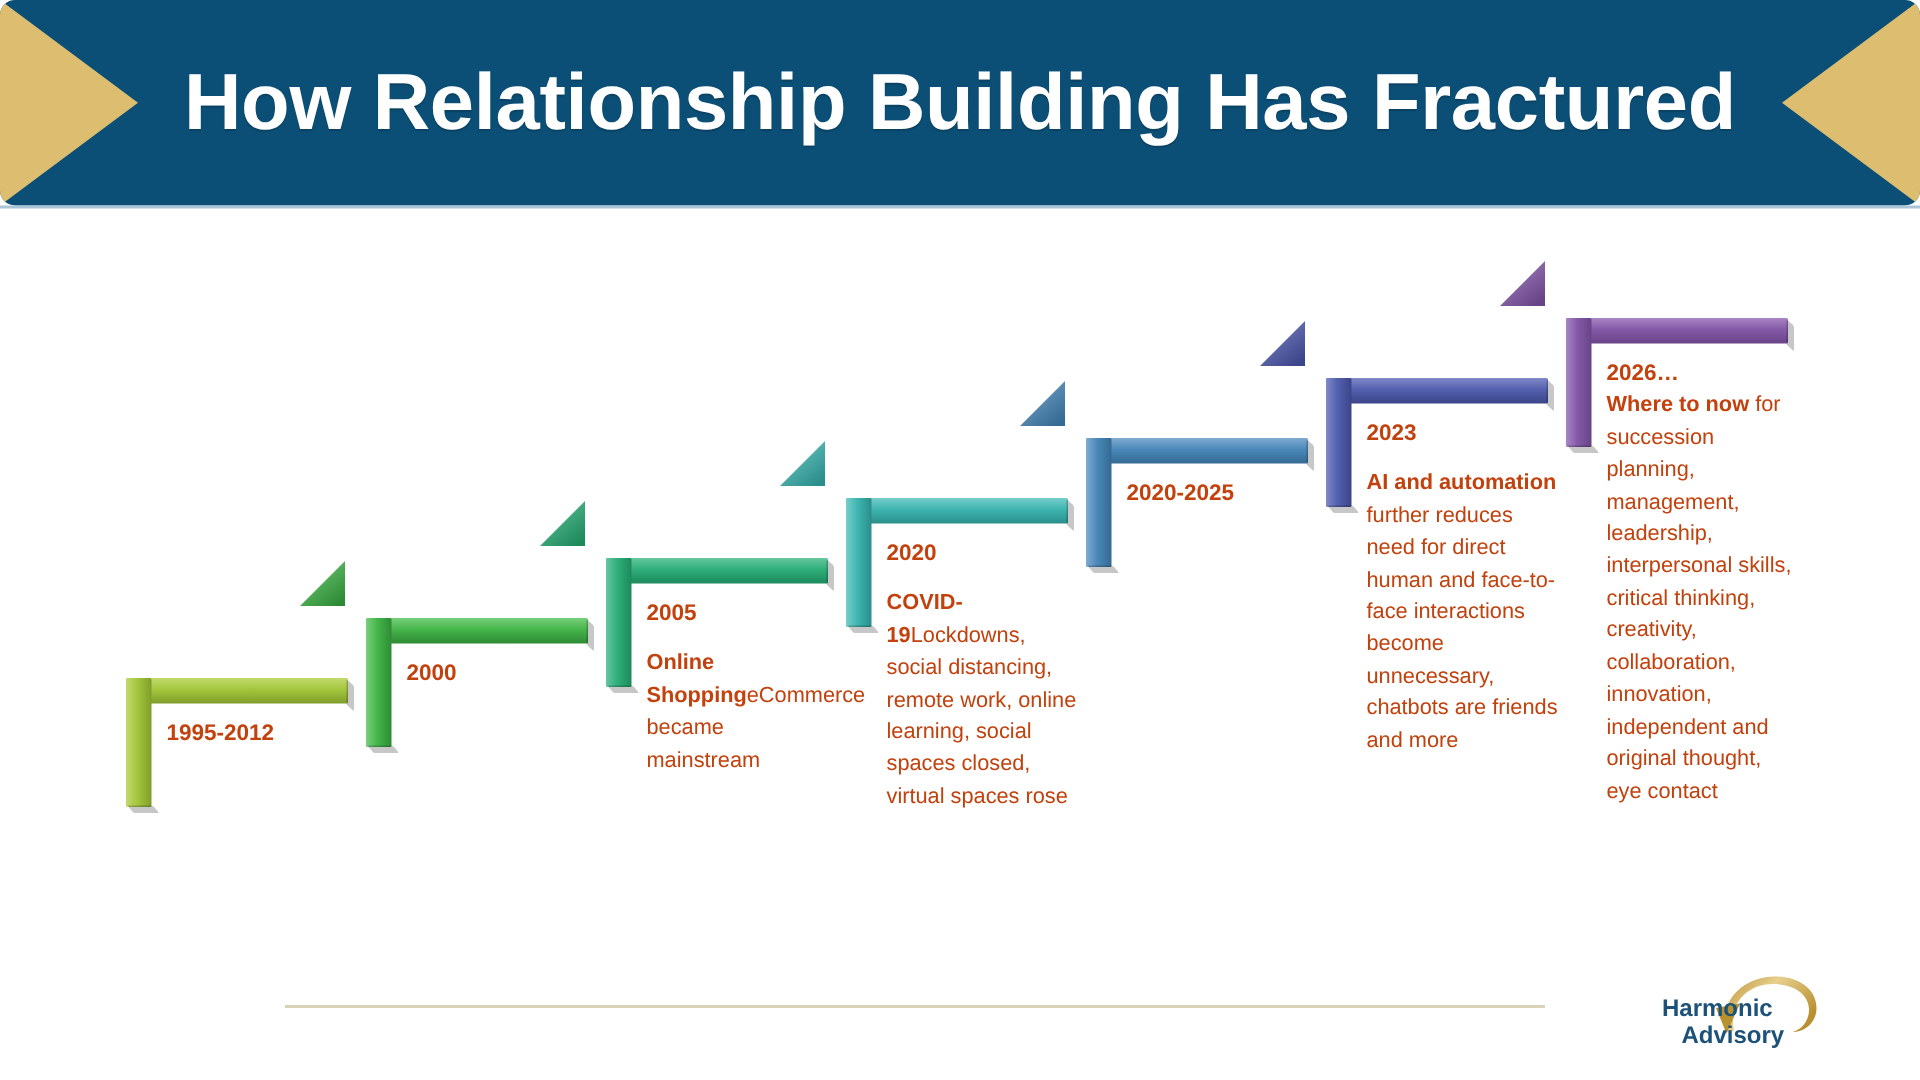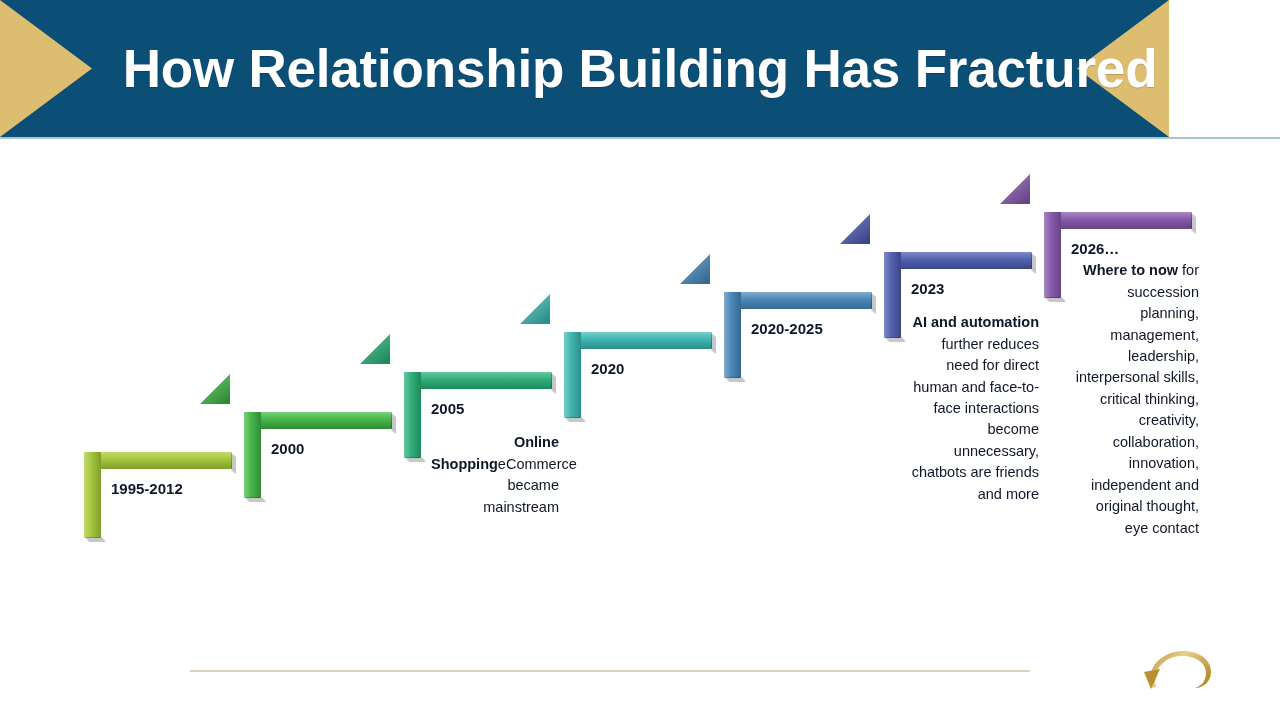--- a/index.html
+++ b/index.html
@@ -19,24 +19,25 @@
     height: 720px;
     background: #ffffff;
     overflow: hidden;
   }
 
   
   .banner {
     position: absolute;
     left: 0;
     top: 0;
-    width: 1169px;
+    width: 1280px;
     height: 137px;
     background: #0c4f76;
     overflow: hidden;
+    border-radius: 10px;
   }
   .banner-chevron {
     position: absolute;
     top: 0;
     width: 92px;
     height: 137px;
   }
   .banner-chevron.left  { left: 0; }
   .banner-chevron.right { right: 0; }
 
@@ -126,33 +127,33 @@
     position: absolute;
     width: 30px;
     height: 30px;
   }
 
   .step-text {
     position: absolute;
     left: 27px;
     top: 26px;
     width: 128px;
-    color: #0f172a;
+    color: #c2410c;
     font-size: 14.5px;
     line-height: 1.48;
     font-family: "Liberation Sans", sans-serif;
   }
   .step-year {
     font-weight: bold;
     font-size: 15px;
     margin-bottom: 12px;
     display: block;
   }
   .step-year.tight { margin-bottom: 0; }
-  .step-body { display: block; text-align: right; }
+  .step-body { display: block; }
   .step-body b { font-weight: bold; }
   .step-body2 { display: block; margin-top: 13px; }
 
   
   .footer-rule {
     position: absolute;
     left: 190px;
     top: 670px;
     width: 840px;
     height: 2px;
@@ -250,20 +251,21 @@
                 <stop offset="0%" stop-color="#76cecb"></stop>
                 <stop offset="100%" stop-color="#2a8e8a"></stop>
               </linearGradient>
             </defs>
             <polygon points="30,0 30,30 0,30" fill="url(#cg3)"></polygon>
           </svg></div>
         <div class="bar-h" style="background: linear-gradient(rgb(118, 206, 203) 0%, rgb(62, 181, 176) 45%, rgb(42, 142, 138) 100%);"></div>
         <div class="bar-v" style="height: 86px; background: linear-gradient(to right, rgb(118, 206, 203) 0%, rgb(62, 181, 176) 45%, rgb(42, 142, 138) 100%);"></div>
         <div class="step-text">
           <span class="step-year">2020</span>
+          <span class="step-body"><b>COVID-19</b>Lockdowns, social distancing, remote work, online learning, social spaces closed, virtual spaces rose</span>
         </div>
       </div>
       <div class="step" style="left: 724px; top: 292px;">
         <div class="connector" style="left: -44px; top: -38px;"><svg viewBox="0 0 30 30" width="30" height="30">
             <defs>
               <linearGradient id="cg4" x1="0" y1="0" x2="0.8" y2="1">
                 <stop offset="0%" stop-color="#7fabd0"></stop>
                 <stop offset="100%" stop-color="#346a93"></stop>
               </linearGradient>
             </defs>
@@ -318,15 +320,19 @@
       <defs>
         <linearGradient id="swooshGrad" x1="0" y1="0" x2="1" y2="0.6">
           <stop offset="0%" stop-color="#b8902f"></stop>
           <stop offset="45%" stop-color="#e8cf8e"></stop>
           <stop offset="100%" stop-color="#b8902f"></stop>
         </linearGradient>
       </defs>
       <path id="swoosh-path" d="M11,40 C5,18 24,3 43,3 C60,3 71,12 71,24 C71,33 64,40 55,40 C62,38 66,32 66,25 C66,15 56,8 42,8 C26,8 12,20 16,39 Z" fill="url(#swooshGrad)"></path>
       <polygon id="swoosh-arrow" points="4,24 20,21 11,41" fill="#b8902f"></polygon>
     </svg>
+    <div class="logo-text" style="color: rgb(28, 81, 121);">
+      <span>Harmonic</span>
+      <span class="logo-line2">Advisory</span>
+    </div>
   </div>
 
 </div>
 
 </body></html>

